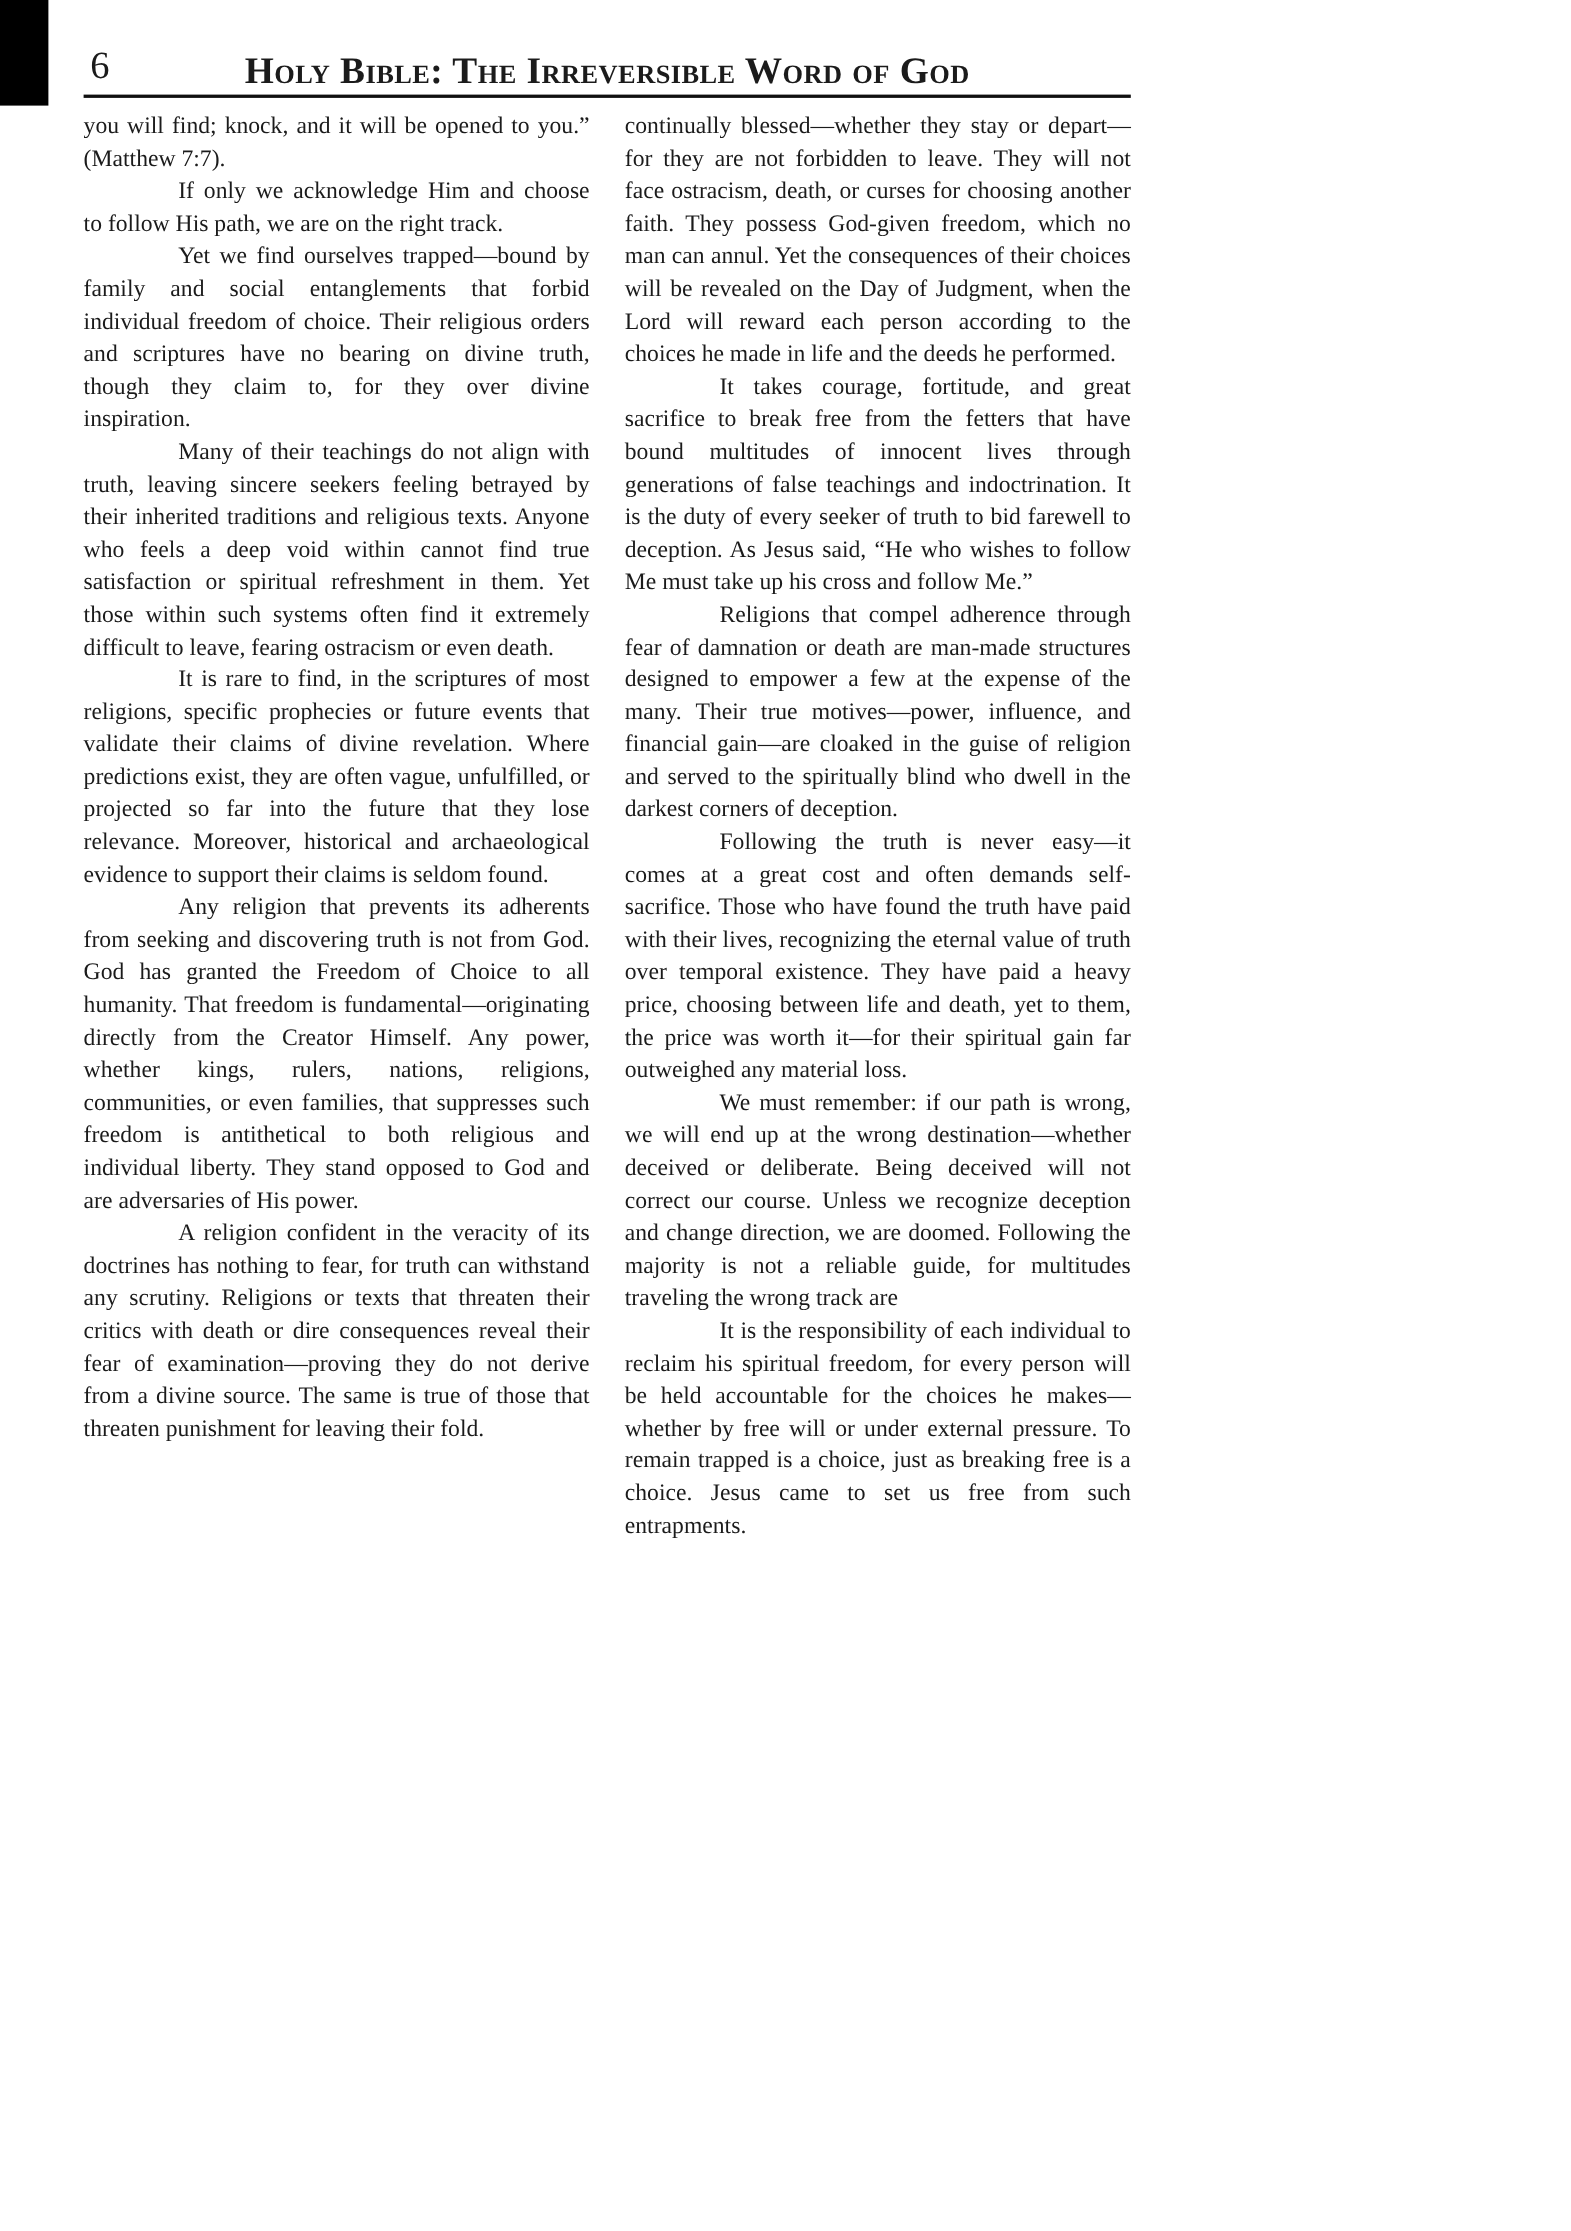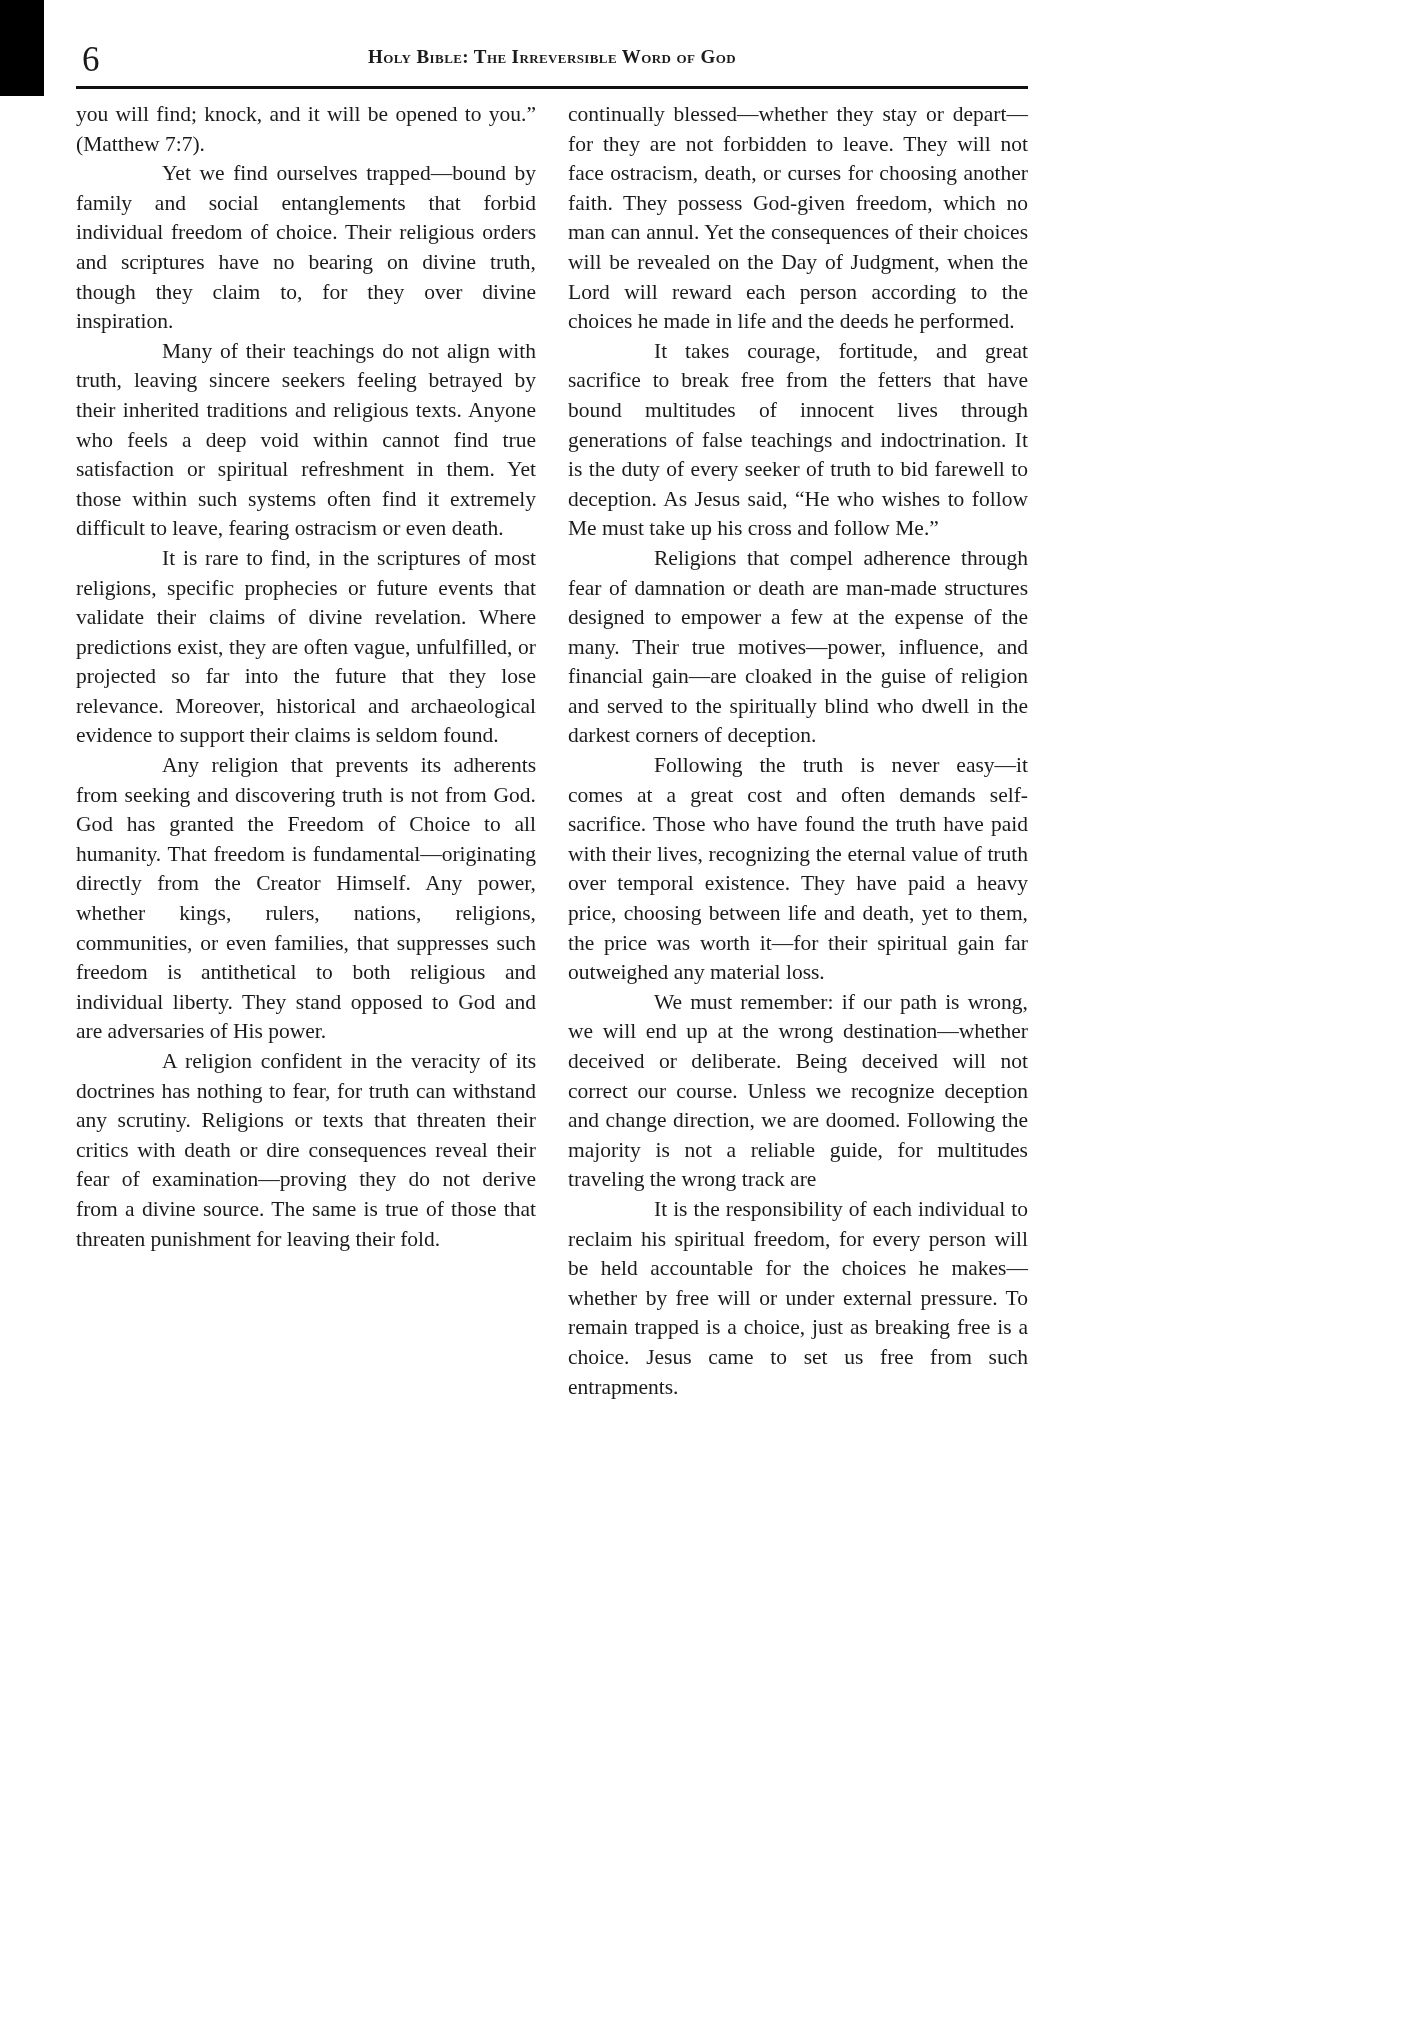--- a/index.html
+++ b/index.html
@@ -36,21 +36,21 @@
     font-size: 35px;
     line-height: 40px;
     font-weight: 400;
   }
   .page-title {
     position: absolute;
     left: 0;
     right: 0;
     top: 8px;
     text-align: center;
-    font-size: 19px;
+    font-size: 34px;
     font-weight: 700;
     font-variant-caps: small-caps;
     letter-spacing: 0.4px;
     white-space: nowrap;
   }
   .header-rule {
     position: absolute;
     left: 76px;
     top: 86px;
     width: 952px;
@@ -89,20 +89,21 @@
   <div class="page-header">
     <div class="page-number">6</div>
     <div class="page-title">Holy Bible: The Irreversible Word of God</div>
   </div>
 
   <div class="header-rule"></div>
 
   <div class="columns">
     <div class="column">
         <p class="continuation">you will find; knock, and it will be opened to you.” (Matthew 7:7).</p>
+        <p class="indented">If only we acknowledge Him and choose to follow His path, we are on the right track.</p>
         <p class="indented">Yet we find ourselves trapped—bound by family and social entanglements that forbid individual freedom of choice. Their religious orders and scriptures have no bearing on divine truth, though they claim to, for they over divine inspiration.</p>
         <p class="indented">Many of their teachings do not align with truth, leaving sincere seekers feeling betrayed by their inherited traditions and religious texts. Anyone who feels a deep void within cannot find true satisfaction or spiritual refreshment in them. Yet those within such systems often find it extremely difficult to leave, fearing ostracism or even death.</p>
         <p class="indented">It is rare to find, in the scriptures of most religions, specific prophecies or future events that validate their claims of divine revelation. Where predictions exist, they are often vague, unfulfilled, or projected so far into the future that they lose relevance. Moreover, historical and archaeological evidence to support their claims is seldom found.</p>
         <p class="indented">Any religion that prevents its adherents from seeking and discovering truth is not from God. God has granted the Freedom of Choice to all humanity. That freedom is fundamental—originating directly from the Creator Himself. Any power, whether kings, rulers, nations, religions, communities, or even families, that suppresses such freedom is antithetical to both religious and individual liberty. They stand opposed to God and are adversaries of His power.</p>
         <p class="indented">A religion confident in the veracity of its doctrines has nothing to fear, for truth can withstand any scrutiny. Religions or texts that threaten their critics with death or dire consequences reveal their fear of examination—proving they do not derive from a divine source. The same is true of those that threaten punishment for leaving their fold.</p>
       </div>
     <div class="column">
         <p class="continuation">continually blessed—whether they stay or depart—for they are not forbidden to leave. They will not face ostracism, death, or curses for choosing another faith. They possess God-given freedom, which no man can annul. Yet the consequences of their choices will be revealed on the Day of Judgment, when the Lord will reward each person according to the choices he made in life and the deeds he performed.</p>
         <p class="indented">It takes courage, fortitude, and great sacrifice to break free from the fetters that have bound multitudes of innocent lives through generations of false teachings and indoctrination. It is the duty of every seeker of truth to bid farewell to deception. As Jesus said, “He who wishes to follow Me must take up his cross and follow Me.”</p>
         <p class="indented">Religions that compel adherence through fear of damnation or death are man-made structures designed to empower a few at the expense of the many. Their true motives—power, influence, and financial gain—are cloaked in the guise of religion and served to the spiritually blind who dwell in the darkest corners of deception.</p>

